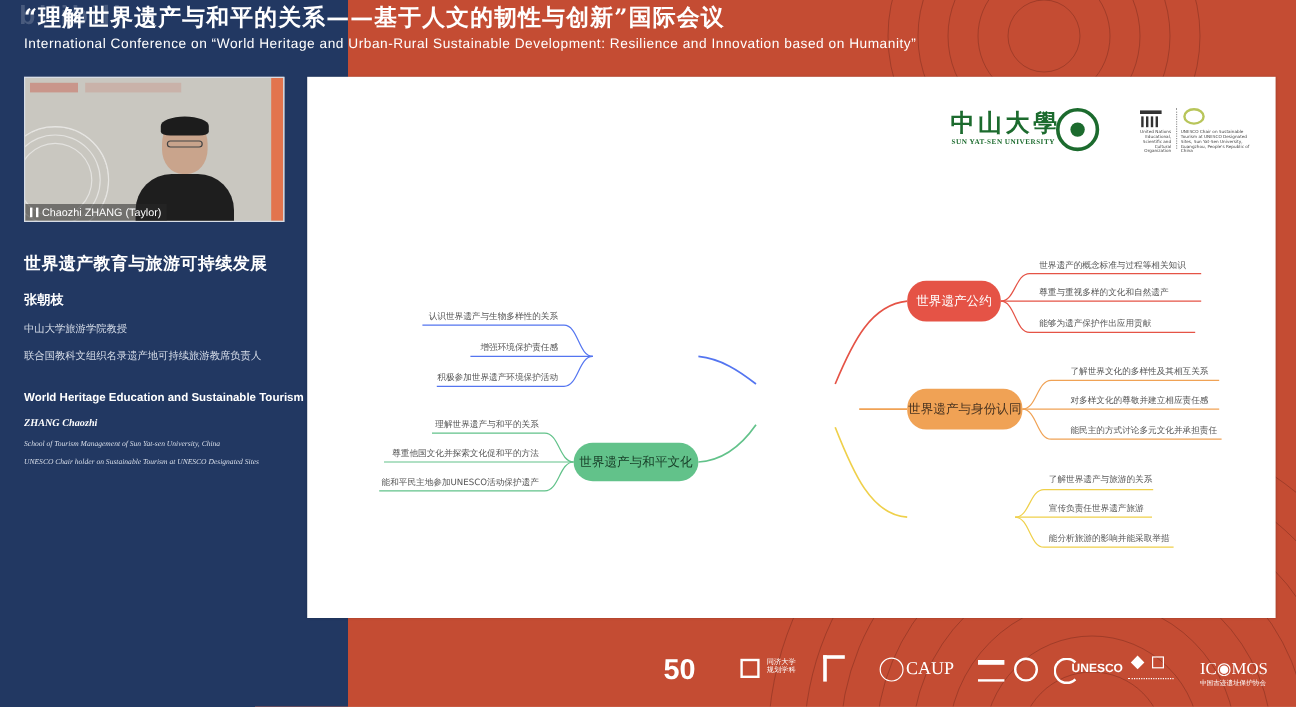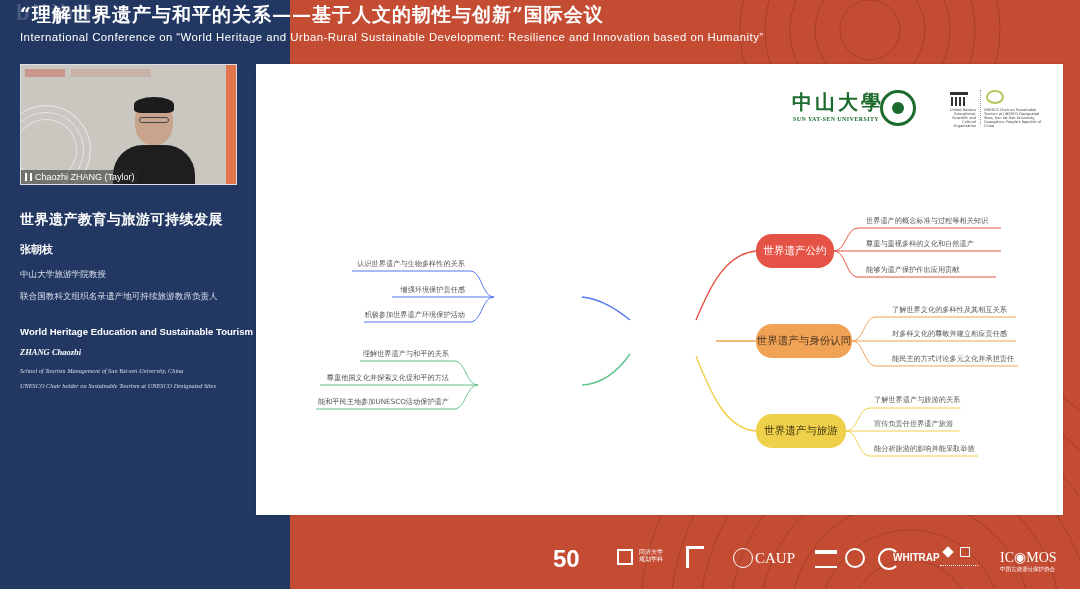--- a/index.html
+++ b/index.html
@@ -166,43 +166,43 @@
   <div class="node n-red">世界遗产公约</div>
   <div class="leaf r" style="left:610px; top:152px">世界遗产的概念标准与过程等相关知识</div>
   <div class="leaf r" style="left:610px; top:175px">尊重与重视多样的文化和自然遗产</div>
   <div class="leaf r" style="left:610px; top:201px">能够为遗产保护作出应用贡献</div>
 
   <div class="node n-orange">世界遗产与身份认同</div>
   <div class="leaf r" style="left:636px; top:241px">了解世界文化的多样性及其相互关系</div>
   <div class="leaf r" style="left:636px; top:265px">对多样文化的尊敬并建立相应责任感</div>
   <div class="leaf r" style="left:636px; top:290px">能民主的方式讨论多元文化并承担责任</div>
 
-  <div class="node n-yellow">世界遗产与旅游</div>
   <div class="leaf r" style="left:618px; top:331px">了解世界遗产与旅游的关系</div>
   <div class="leaf r" style="left:618px; top:355px">宣传负责任世界遗产旅游</div>
   <div class="leaf r" style="left:618px; top:380px">能分析旅游的影响并能采取举措</div>
 
   <div class="leaf l" style="right:598px; top:195px">认识世界遗产与生物多样性的关系</div>
   <div class="leaf l" style="right:598px; top:221px">增强环境保护责任感</div>
   <div class="leaf l" style="right:598px; top:246px">积极参加世界遗产环境保护活动</div>
 
+  <div class="node n-green">世界遗产与和平文化</div>
   <div class="leaf l" style="right:614px; top:285px">理解世界遗产与和平的关系</div>
   <div class="leaf l" style="right:614px; top:309px">尊重他国文化并探索文化促和平的方法</div>
   <div class="leaf l" style="right:614px; top:333px">能和平民主地参加UNESCO活动保护遗产</div>
 </div>
 
 <div>
   <div class="flogo" style="left:553px; top:545px; font-size:24px; font-weight:bold;">50</div>
   <div class="flogo" style="left:617px; top:549px; width:16px; height:16px; border:2px solid #fff;"></div>
   <div class="flogo" style="left:639px; top:549px; font-size:6px; line-height:7px; width:28px;">同济大学<br>规划学科</div>
   <div class="flogo" style="left:686px; top:546px; width:18px; height:22px; border-top:3px solid #fff; border-left:3px solid #fff;"></div>
   <div class="flogo" style="left:733px; top:548px; width:20px; height:20px; border:1.5px solid #fff; border-radius:50%;"></div>
   <div class="flogo" style="left:755px; top:550px; font-family:'Liberation Serif',serif; font-size:15px;">CAUP</div>
   <div class="flogo" style="left:815px; top:550px; width:22px; height:18px; border-top:4px solid #fff; border-bottom:2px solid #fff;"></div>
   <div class="flogo" style="left:845px; top:548px; width:20px; height:20px; border:2px solid #fff; border-radius:50%;"></div>
   <div class="flogo" style="left:878px; top:548px; width:22px; height:22px; border:2px solid #fff; border-radius:50%; border-right-color:transparent;"></div>
-  <div class="flogo" style="left:893px; top:552px; font-size:10px; font-weight:bold;">WHITRAP</div>
+  <div class="flogo" style="left:893px; top:552px; font-size:10px; font-weight:bold;">UNESCO</div>
   <div class="flogo" style="left:944px; top:548px; width:8px; height:8px; background:#fff; transform:rotate(45deg);"></div>
   <div class="flogo" style="left:960px; top:547px; width:10px; height:10px; border:1px solid #fff;"></div>
   <div class="flogo" style="left:940px; top:565px; width:38px; border-top:1px dotted #fff;"></div>
   <div class="flogo" style="left:1000px; top:549px; font-family:'Liberation Serif',serif; font-size:14px;">IC◉MOS</div>
   <div class="flogo" style="left:1000px; top:566px; font-size:5.5px;">中国古迹遗址保护协会</div>
 </div>
 
 </body></html>

